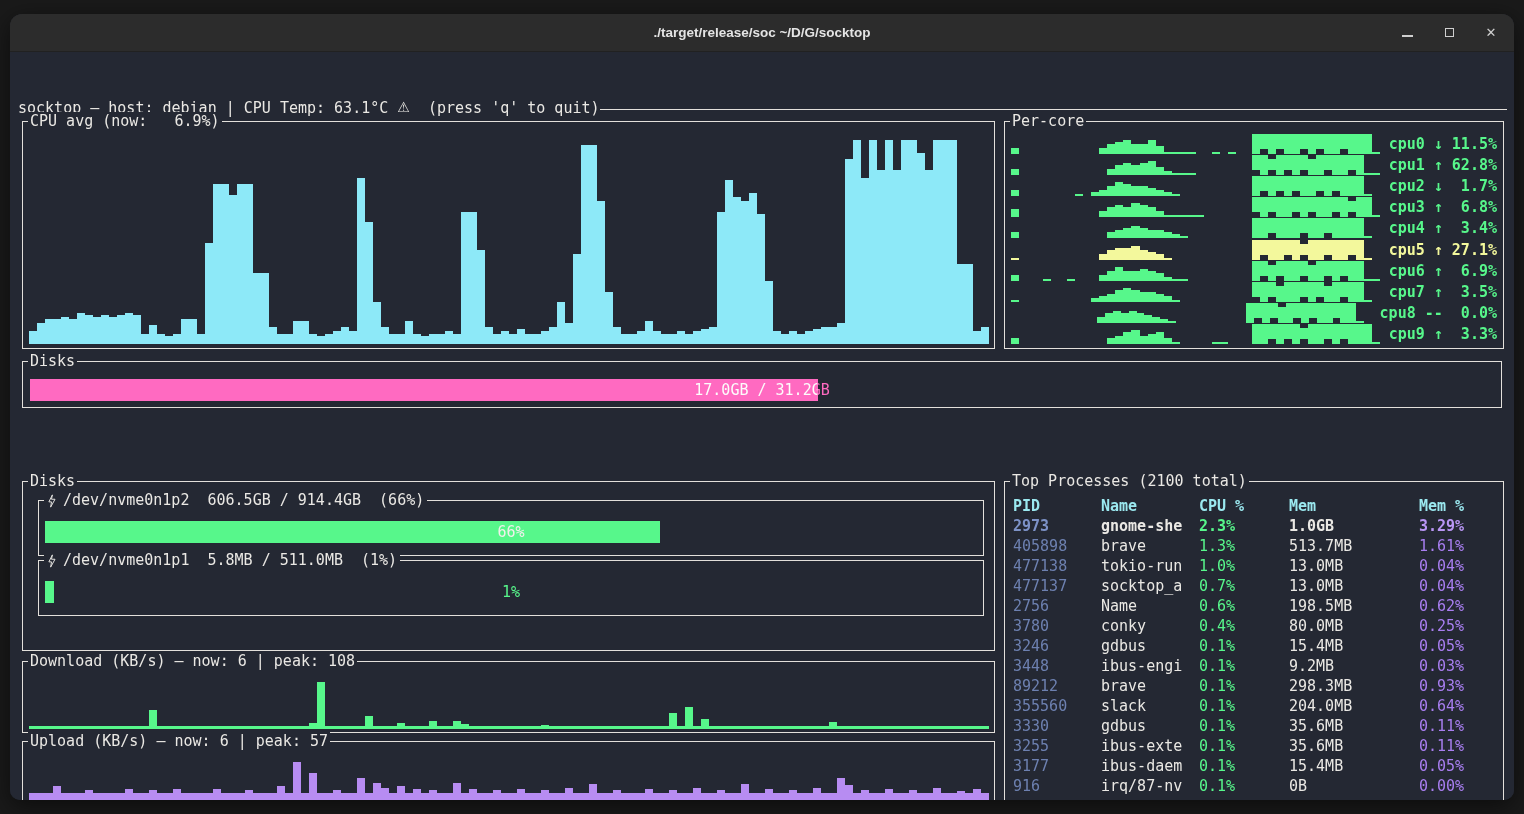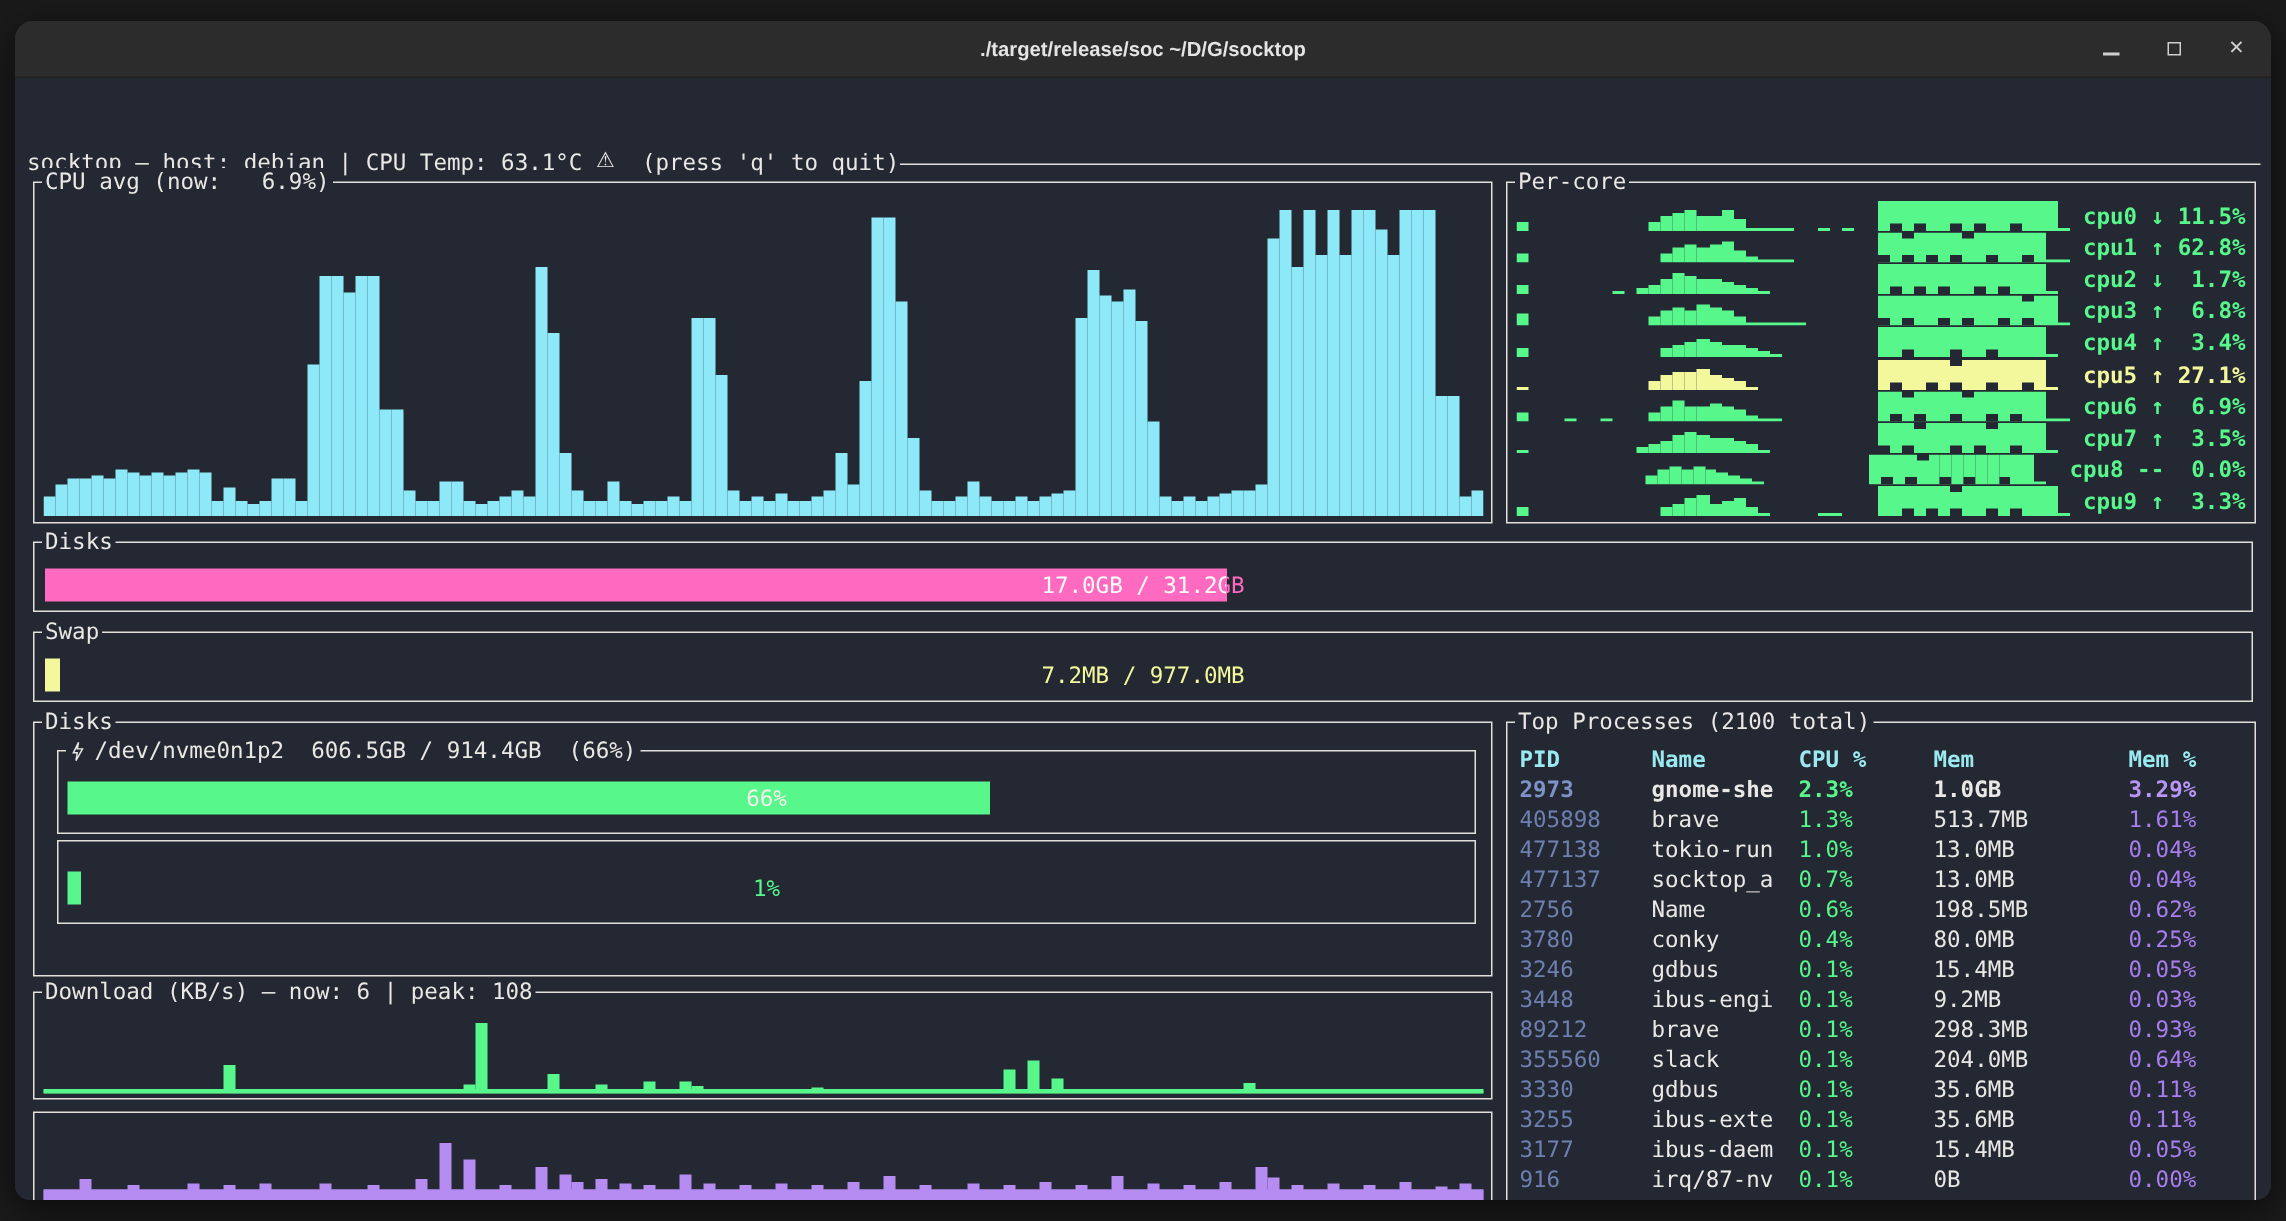--- a/index.html
+++ b/index.html
@@ -749,41 +749,37 @@
 
     <div class="panel" style="left:12px;top:309px;width:1480px;height:47px;">
       <div class="ptitle">Disks</div>
       <div class="meter">
         <div class="fill" id="mem-fill" style="background: var(--pink); width: 53.8%;"></div>
         <div class="mlabel" id="mem-label-on" style="color: rgb(253, 252, 251); clip-path: inset(0px 46.2% 0px 0px);">17.0GB / 31.2GB</div>
         <div class="mlabel" id="mem-label-off" style="color: var(--pink); clip-path: inset(0px 0px 0px 53.8%);">17.0GB / 31.2GB</div>
       </div>
     </div>
 
-    <div class="panel" style="left:12px;top:369px;width:1480px;height:47px;">
-      <div class="ptitle">Swap</div>
-      <div class="meter">
-        <div class="fill" id="swap-fill" style="background: var(--yellow); width: 0.7%;"></div>
-        <div class="mlabel" style="color:var(--yellow);">7.2MB / 977.0MB</div>
-      </div>
-    </div>
 
     <div class="panel" style="left:12px;top:429px;width:973px;height:170px;">
       <div class="ptitle">Disks</div>
       <div id="disk-list">
           <div class="subpanel" style="top: 18px;">
             <div class="subtitle"><svg width="9" height="14" viewBox="0 0 10 16">
                 <path d="M6 1 L2 9 H5 L4 15 L9 6 H5 Z" fill="none" stroke="#e9e7e4" stroke-width="1.1"></path>
               </svg><span>/dev/nvme0n1p2  606.5GB / 914.4GB  (66%)</span></div>
             <div class="dmeter">
               <div class="fill" style="width:66%"></div>
               <div class="mlabel" style="color:#f2f0ec">66%</div>
             </div>
           </div>
           <div class="subpanel" style="top: 78px;">
+            <div class="subtitle"><svg width="9" height="14" viewBox="0 0 10 16">
+                <path d="M6 1 L2 9 H5 L4 15 L9 6 H5 Z" fill="none" stroke="#e9e7e4" stroke-width="1.1"></path>
+              </svg><span>/dev/nvme0n1p1  5.8MB / 511.0MB  (1%)</span></div>
             <div class="dmeter">
               <div class="fill" style="width:1%"></div>
               <div class="mlabel" style="color:#57f78b">1%</div>
             </div>
           </div>
         </div>
     </div>
 
     <div class="panel" style="left:12px;top:609px;width:973px;height:72px;">
       <div class="ptitle">Download (KB/s) — now: 6 | peak: 108</div>
@@ -906,20 +902,21 @@
           <div class="bar" style="height: 4%; background: rgb(87, 247, 139);"></div>
           <div class="bar" style="height: 4%; background: rgb(87, 247, 139);"></div>
           <div class="bar" style="height: 4%; background: rgb(87, 247, 139);"></div>
           <div class="bar" style="height: 4%; background: rgb(87, 247, 139);"></div>
           <div class="bar" style="height: 4%; background: rgb(87, 247, 139);"></div>
         </div>
       <div class="baseline" style="height:3px;background:var(--green);left:6px;right:5px;bottom:3px;"></div>
     </div>
 
     <div class="panel" style="left:12px;top:689px;width:973px;height:68px;">
+      <div class="ptitle">Upload (KB/s) — now: 6 | peak: 57</div>
       <div class="chart" id="ul-chart" style="left:6px;right:5px;top:14px;bottom:3px;">
           <div class="bar" style="height: 25%; background: rgb(183, 140, 242);"></div>
           <div class="bar" style="height: 25%; background: rgb(183, 140, 242);"></div>
           <div class="bar" style="height: 25%; background: rgb(183, 140, 242);"></div>
           <div class="bar" style="height: 38%; background: rgb(183, 140, 242);"></div>
           <div class="bar" style="height: 25%; background: rgb(183, 140, 242);"></div>
           <div class="bar" style="height: 25%; background: rgb(183, 140, 242);"></div>
           <div class="bar" style="height: 25%; background: rgb(183, 140, 242);"></div>
           <div class="bar" style="height: 30%; background: rgb(183, 140, 242);"></div>
           <div class="bar" style="height: 25%; background: rgb(183, 140, 242);"></div>

